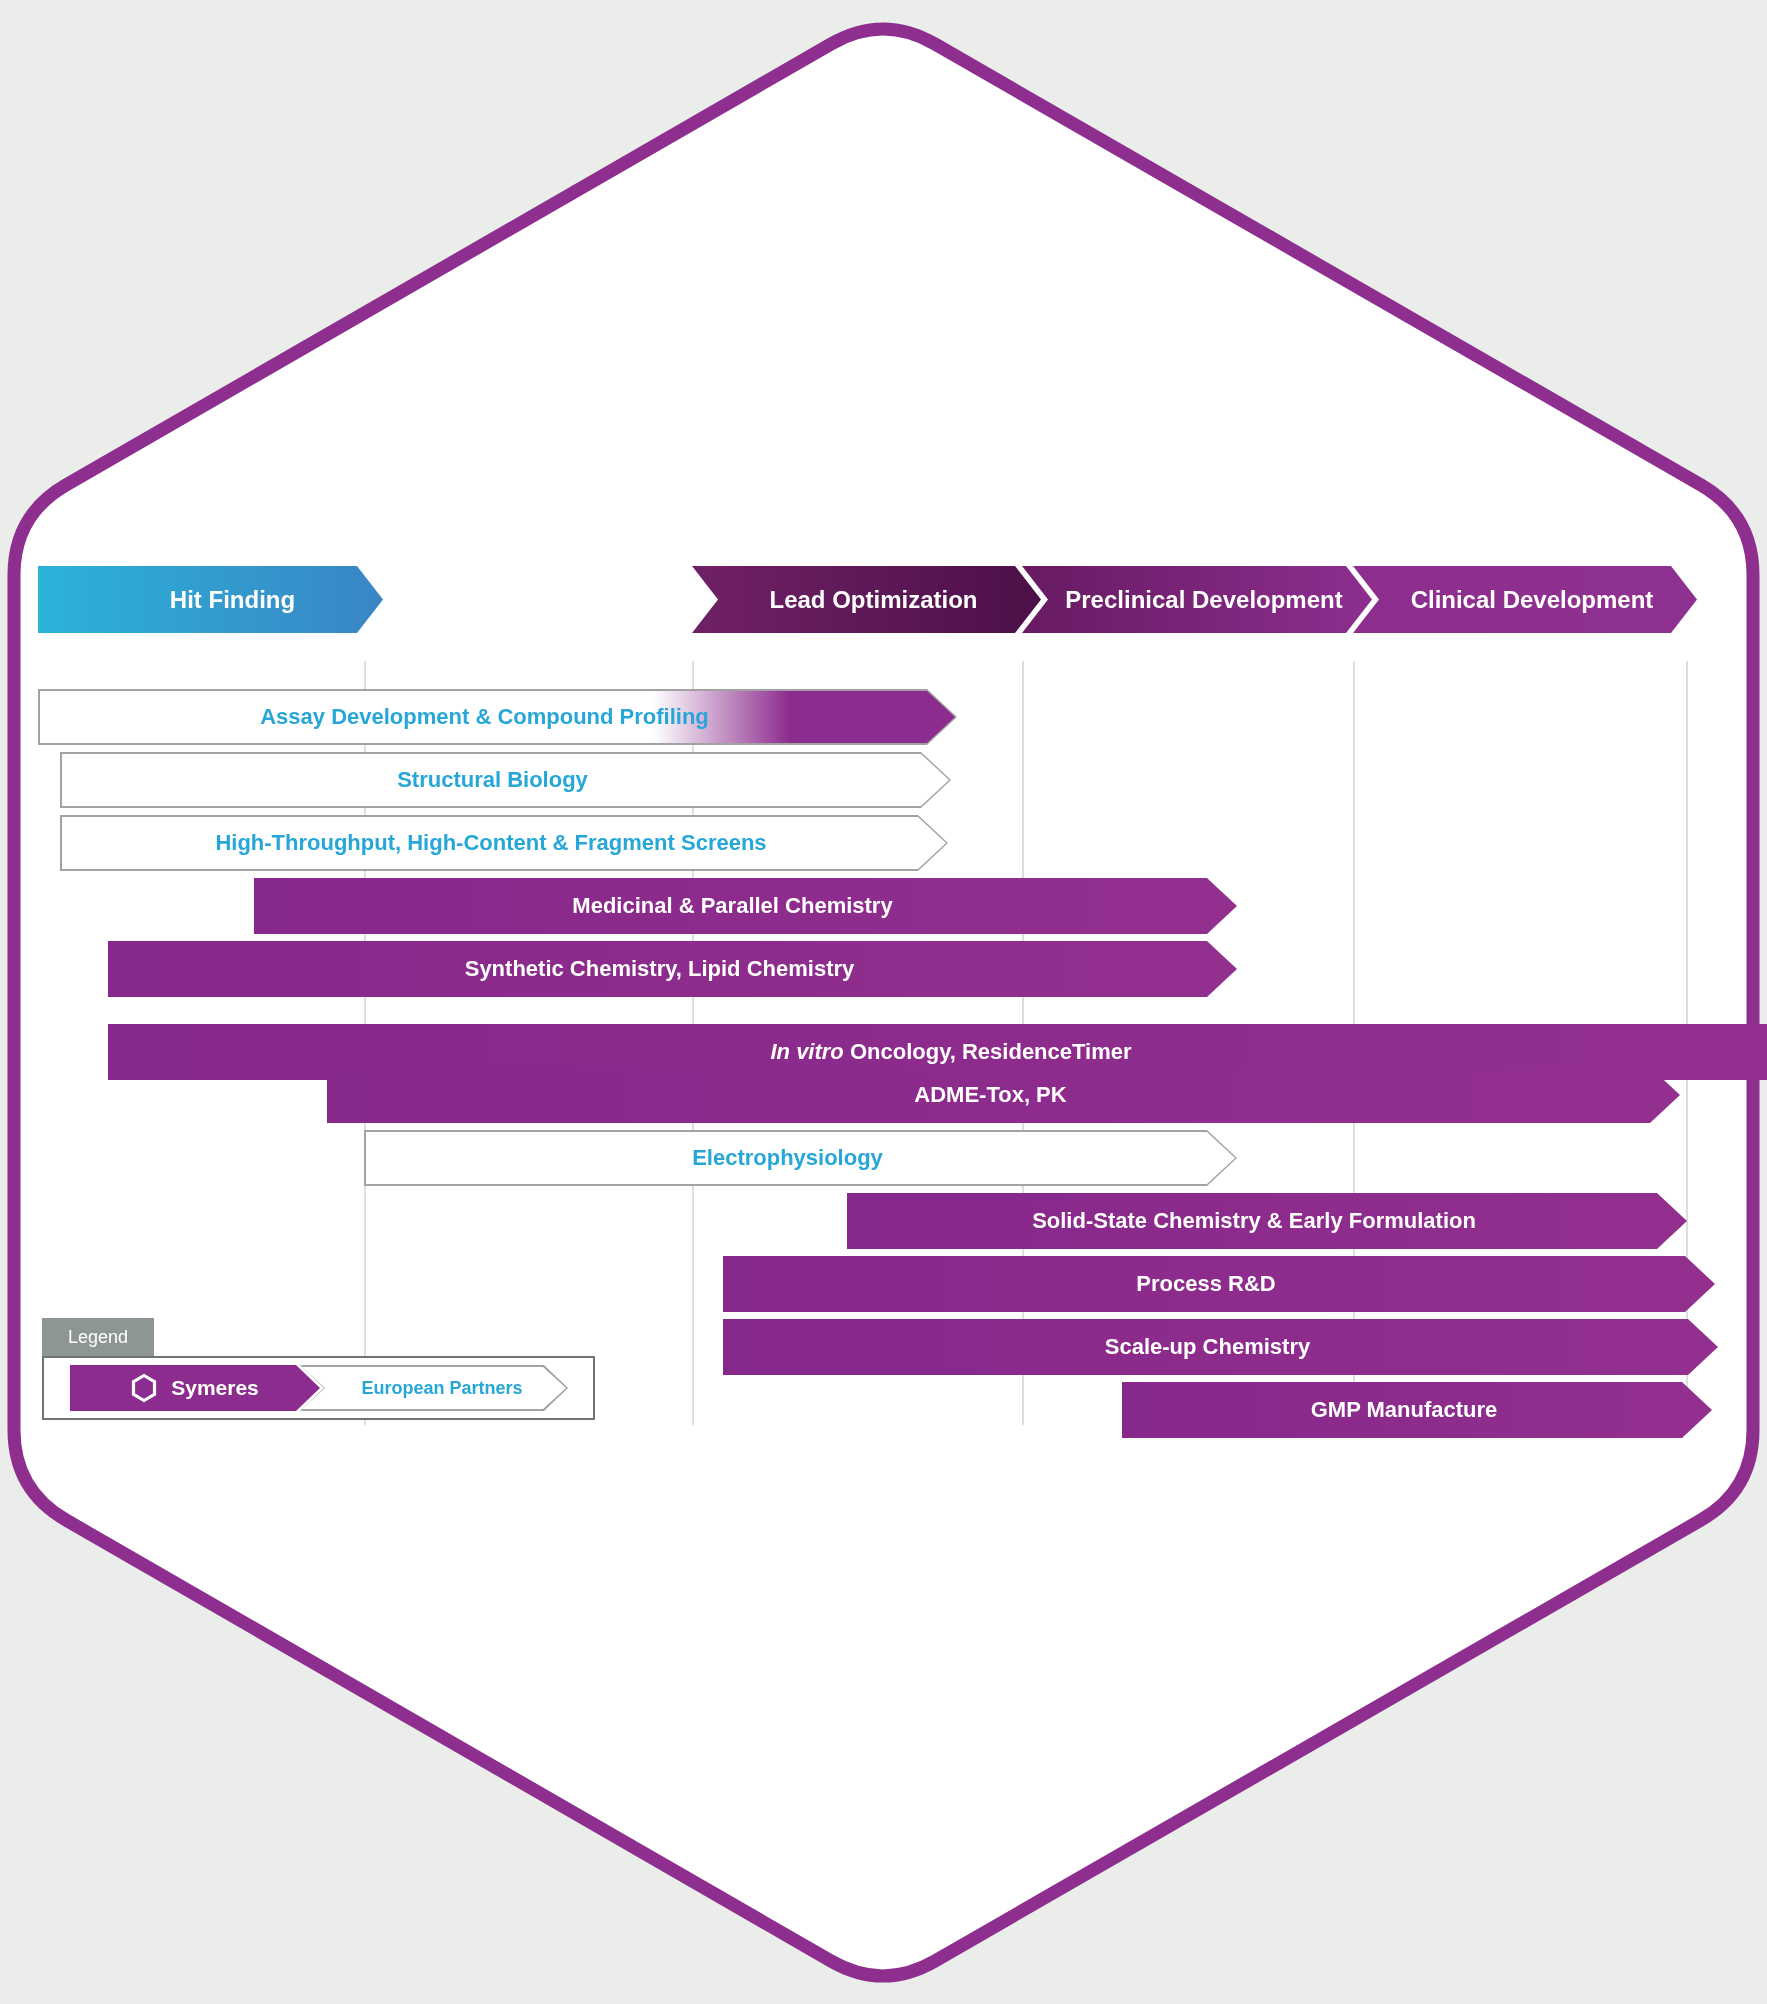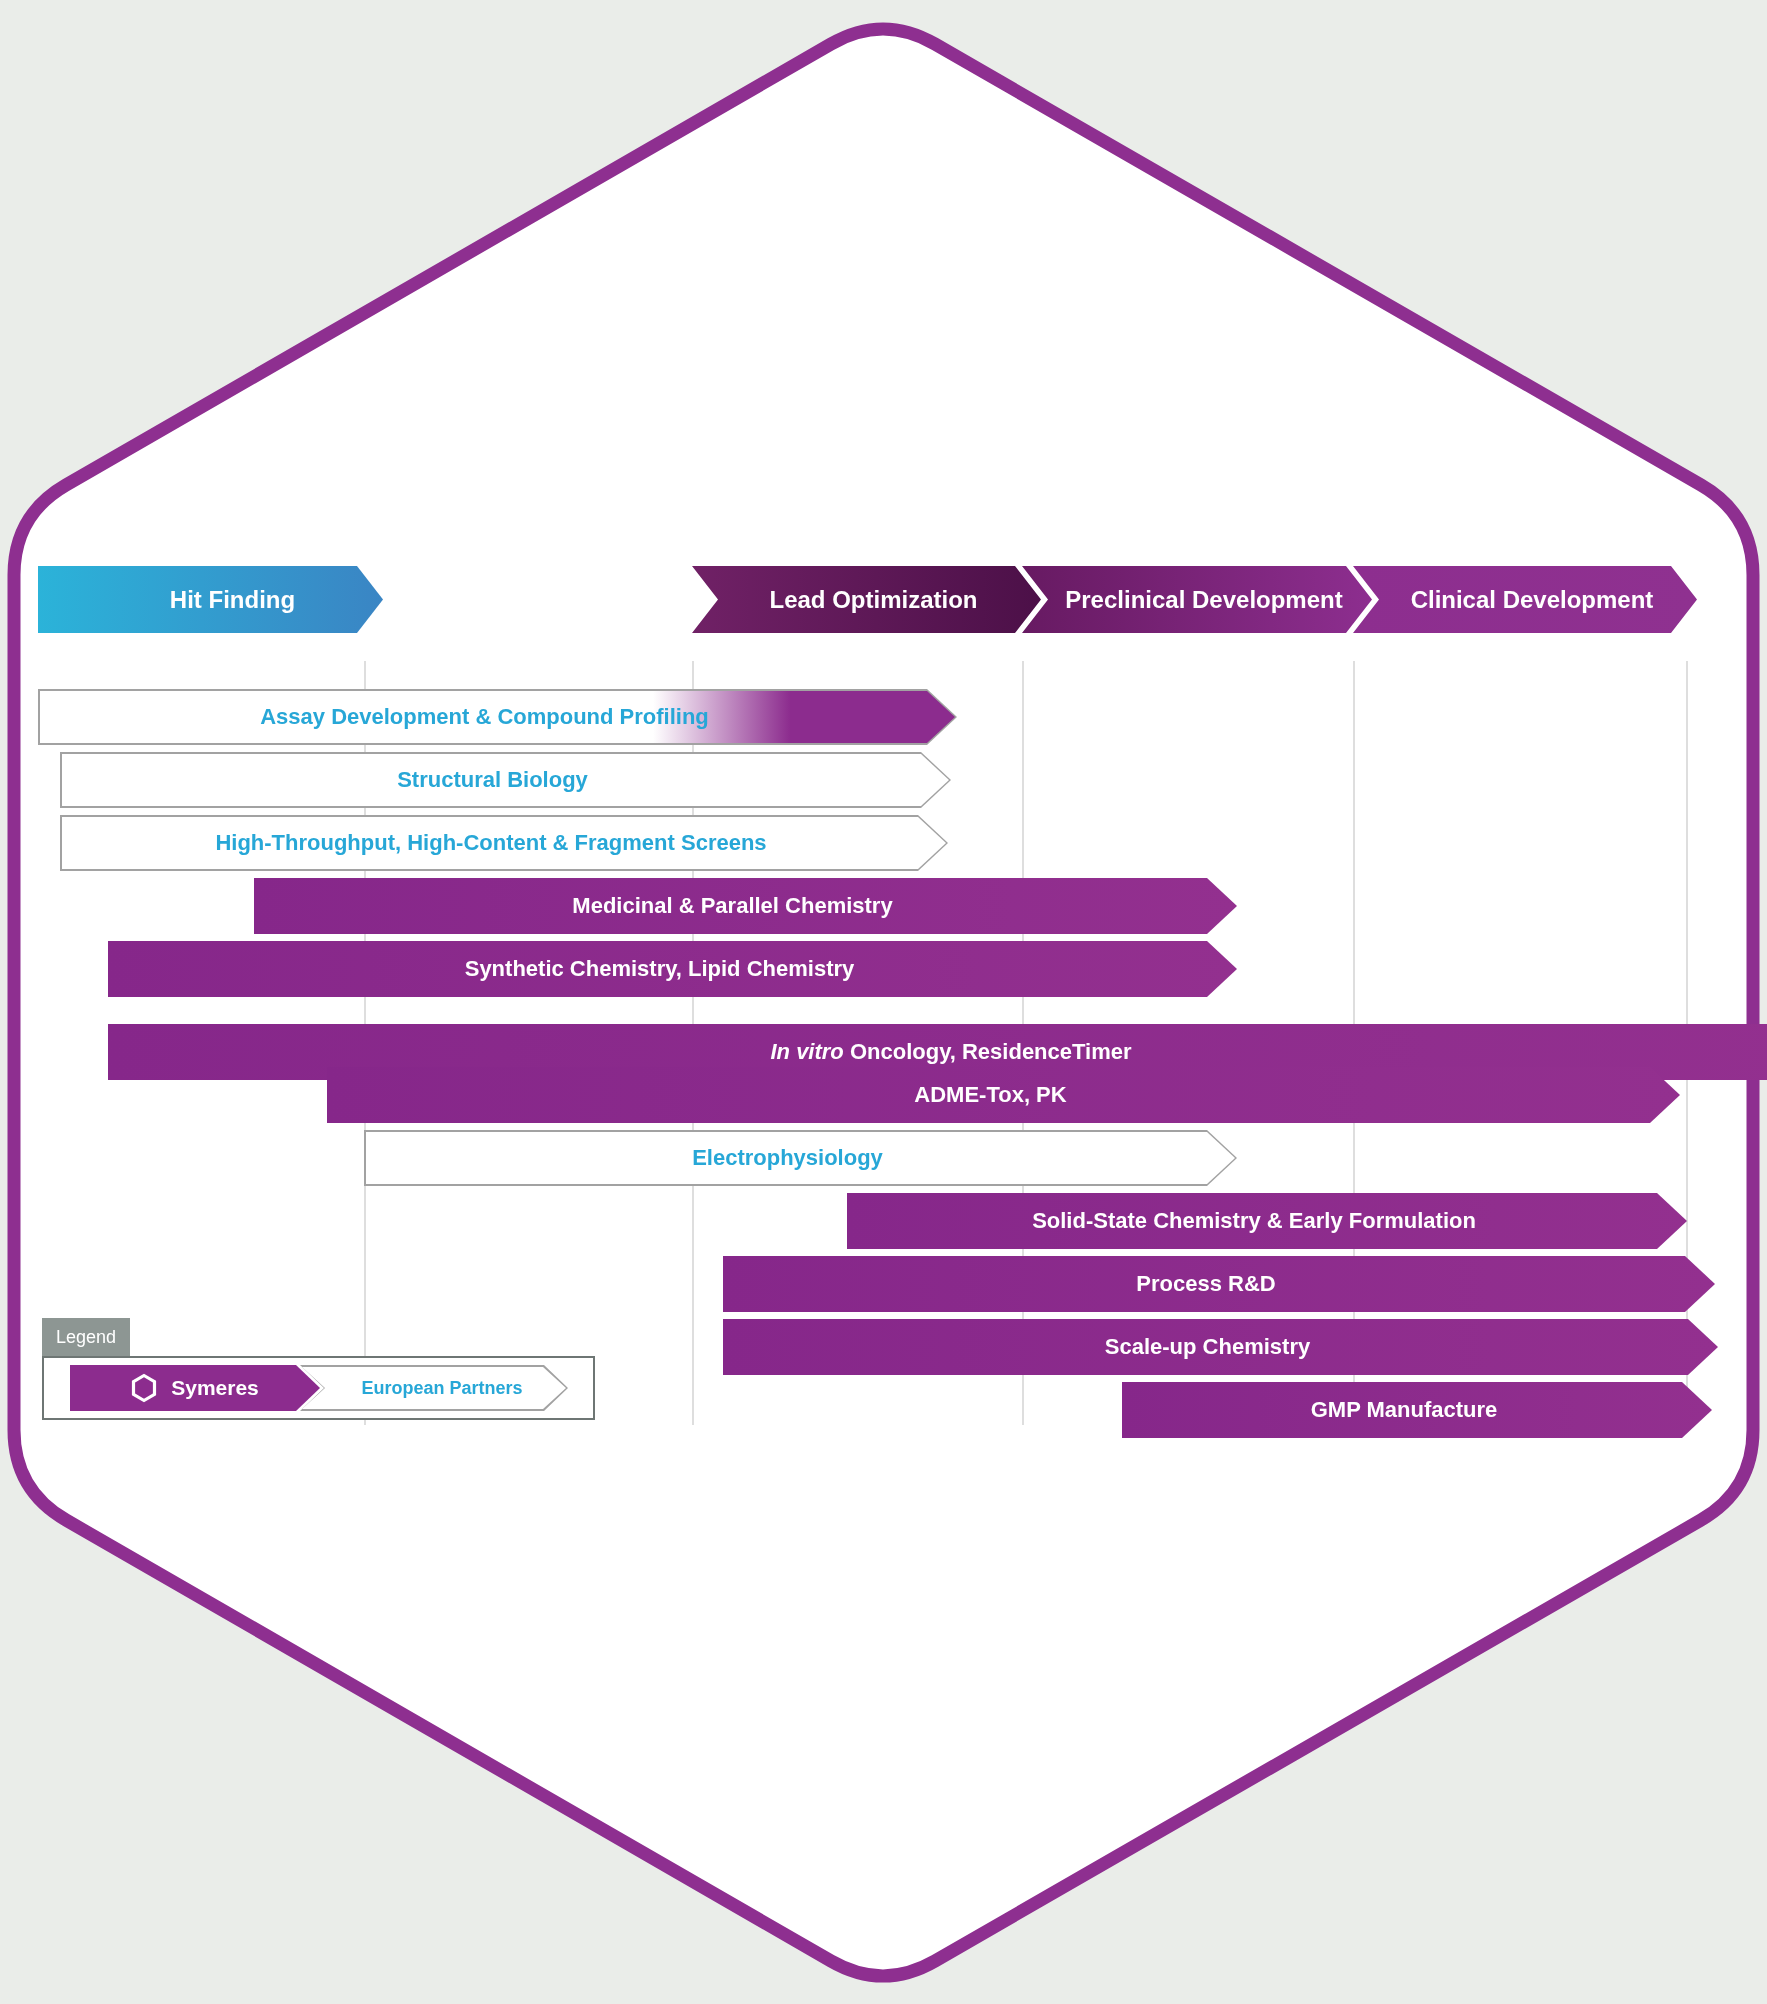--- a/index.html
+++ b/index.html
@@ -48,21 +48,21 @@
     position:absolute; left:0; right:26px; top:0; height:100%;
     text-align:center; line-height:56px;
     font-weight:700; font-size:22px; white-space:nowrap;
   }
   .bar.solid .bar-label { color:#ffffff; }
   .bar.outline .bar-label, .bar.fade .bar-label { color:var(--cyan,#27a7d7); }
   .bar-label i { font-style:italic; }
 
   
   .legend-tab {
-    position:absolute; left:42px; top:1318px; width:88px; height:39px;
+    position:absolute; left:42px; top:1318px; width:112px; height:39px;
     background:var(--tab,#8d9693); color:#ffffff; font-size:18px;
     text-align:center; line-height:39px;
   }
   .legend-box {
     position:absolute; left:42px; top:1356px; width:553px; height:64px;
     background:#ffffff; border:2px solid #6e7674;
   }
   .legend-arrow { position:absolute; top:1365px; height:46px; }
   .legend-arrow.symeres {
     left:70px; width:250px;

